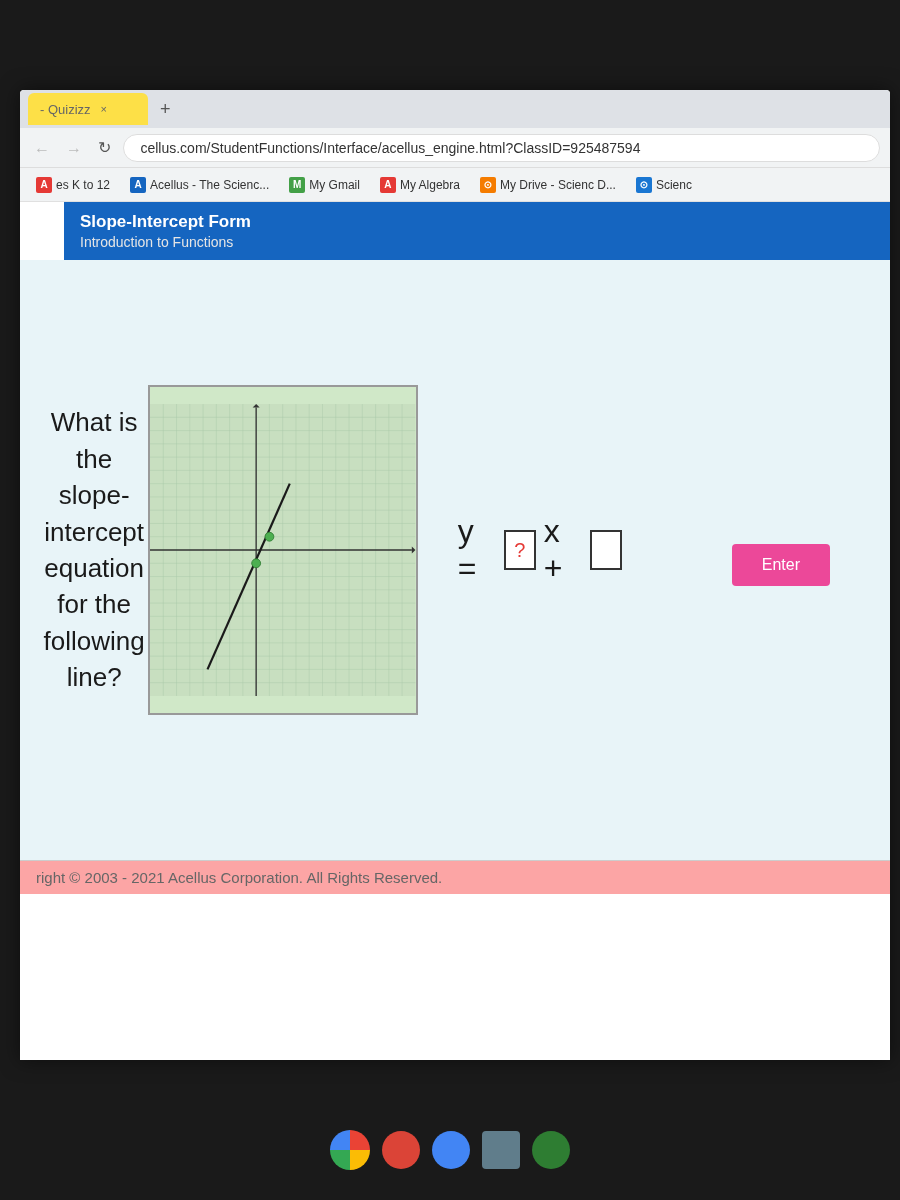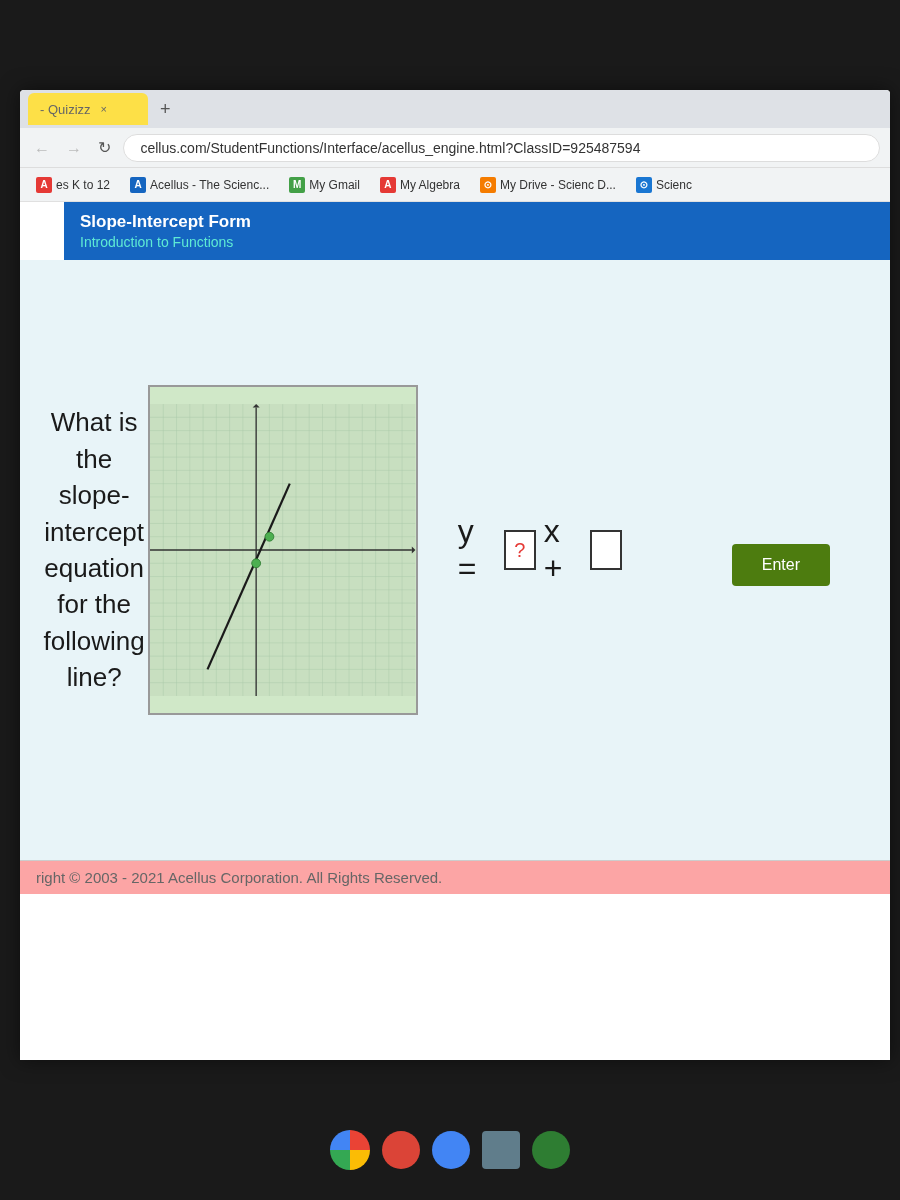--- a/index.html
+++ b/index.html
@@ -155,21 +155,21 @@
     }
 
     .acellus-header .course-title {
       font-size: 17px;
       font-weight: bold;
       color: #fff;
     }
 
     .acellus-header .course-subtitle {
       font-size: 14px;
-      color: #5eead4;
+      color: #e5e5e5;
       margin-top: 2px;
     }
 
     
     .content-area {
       background: #e8f4f8;
       min-height: 600px;
       padding: 30px 20px 20px;
       display: flex;
       flex-direction: row;
@@ -242,21 +242,21 @@
 
     
     .enter-button-container {
       display: flex;
       justify-content: flex-end;
       width: 100%;
       padding-right: 40px;
     }
 
     .enter-button {
-      background: #4d7c0f;
+      background: #ec4899;
       color: #fff;
       border: none;
       padding: 12px 30px;
       font-size: 16px;
       border-radius: 4px;
       cursor: pointer;
     }
 
     
     .acellus-footer {

